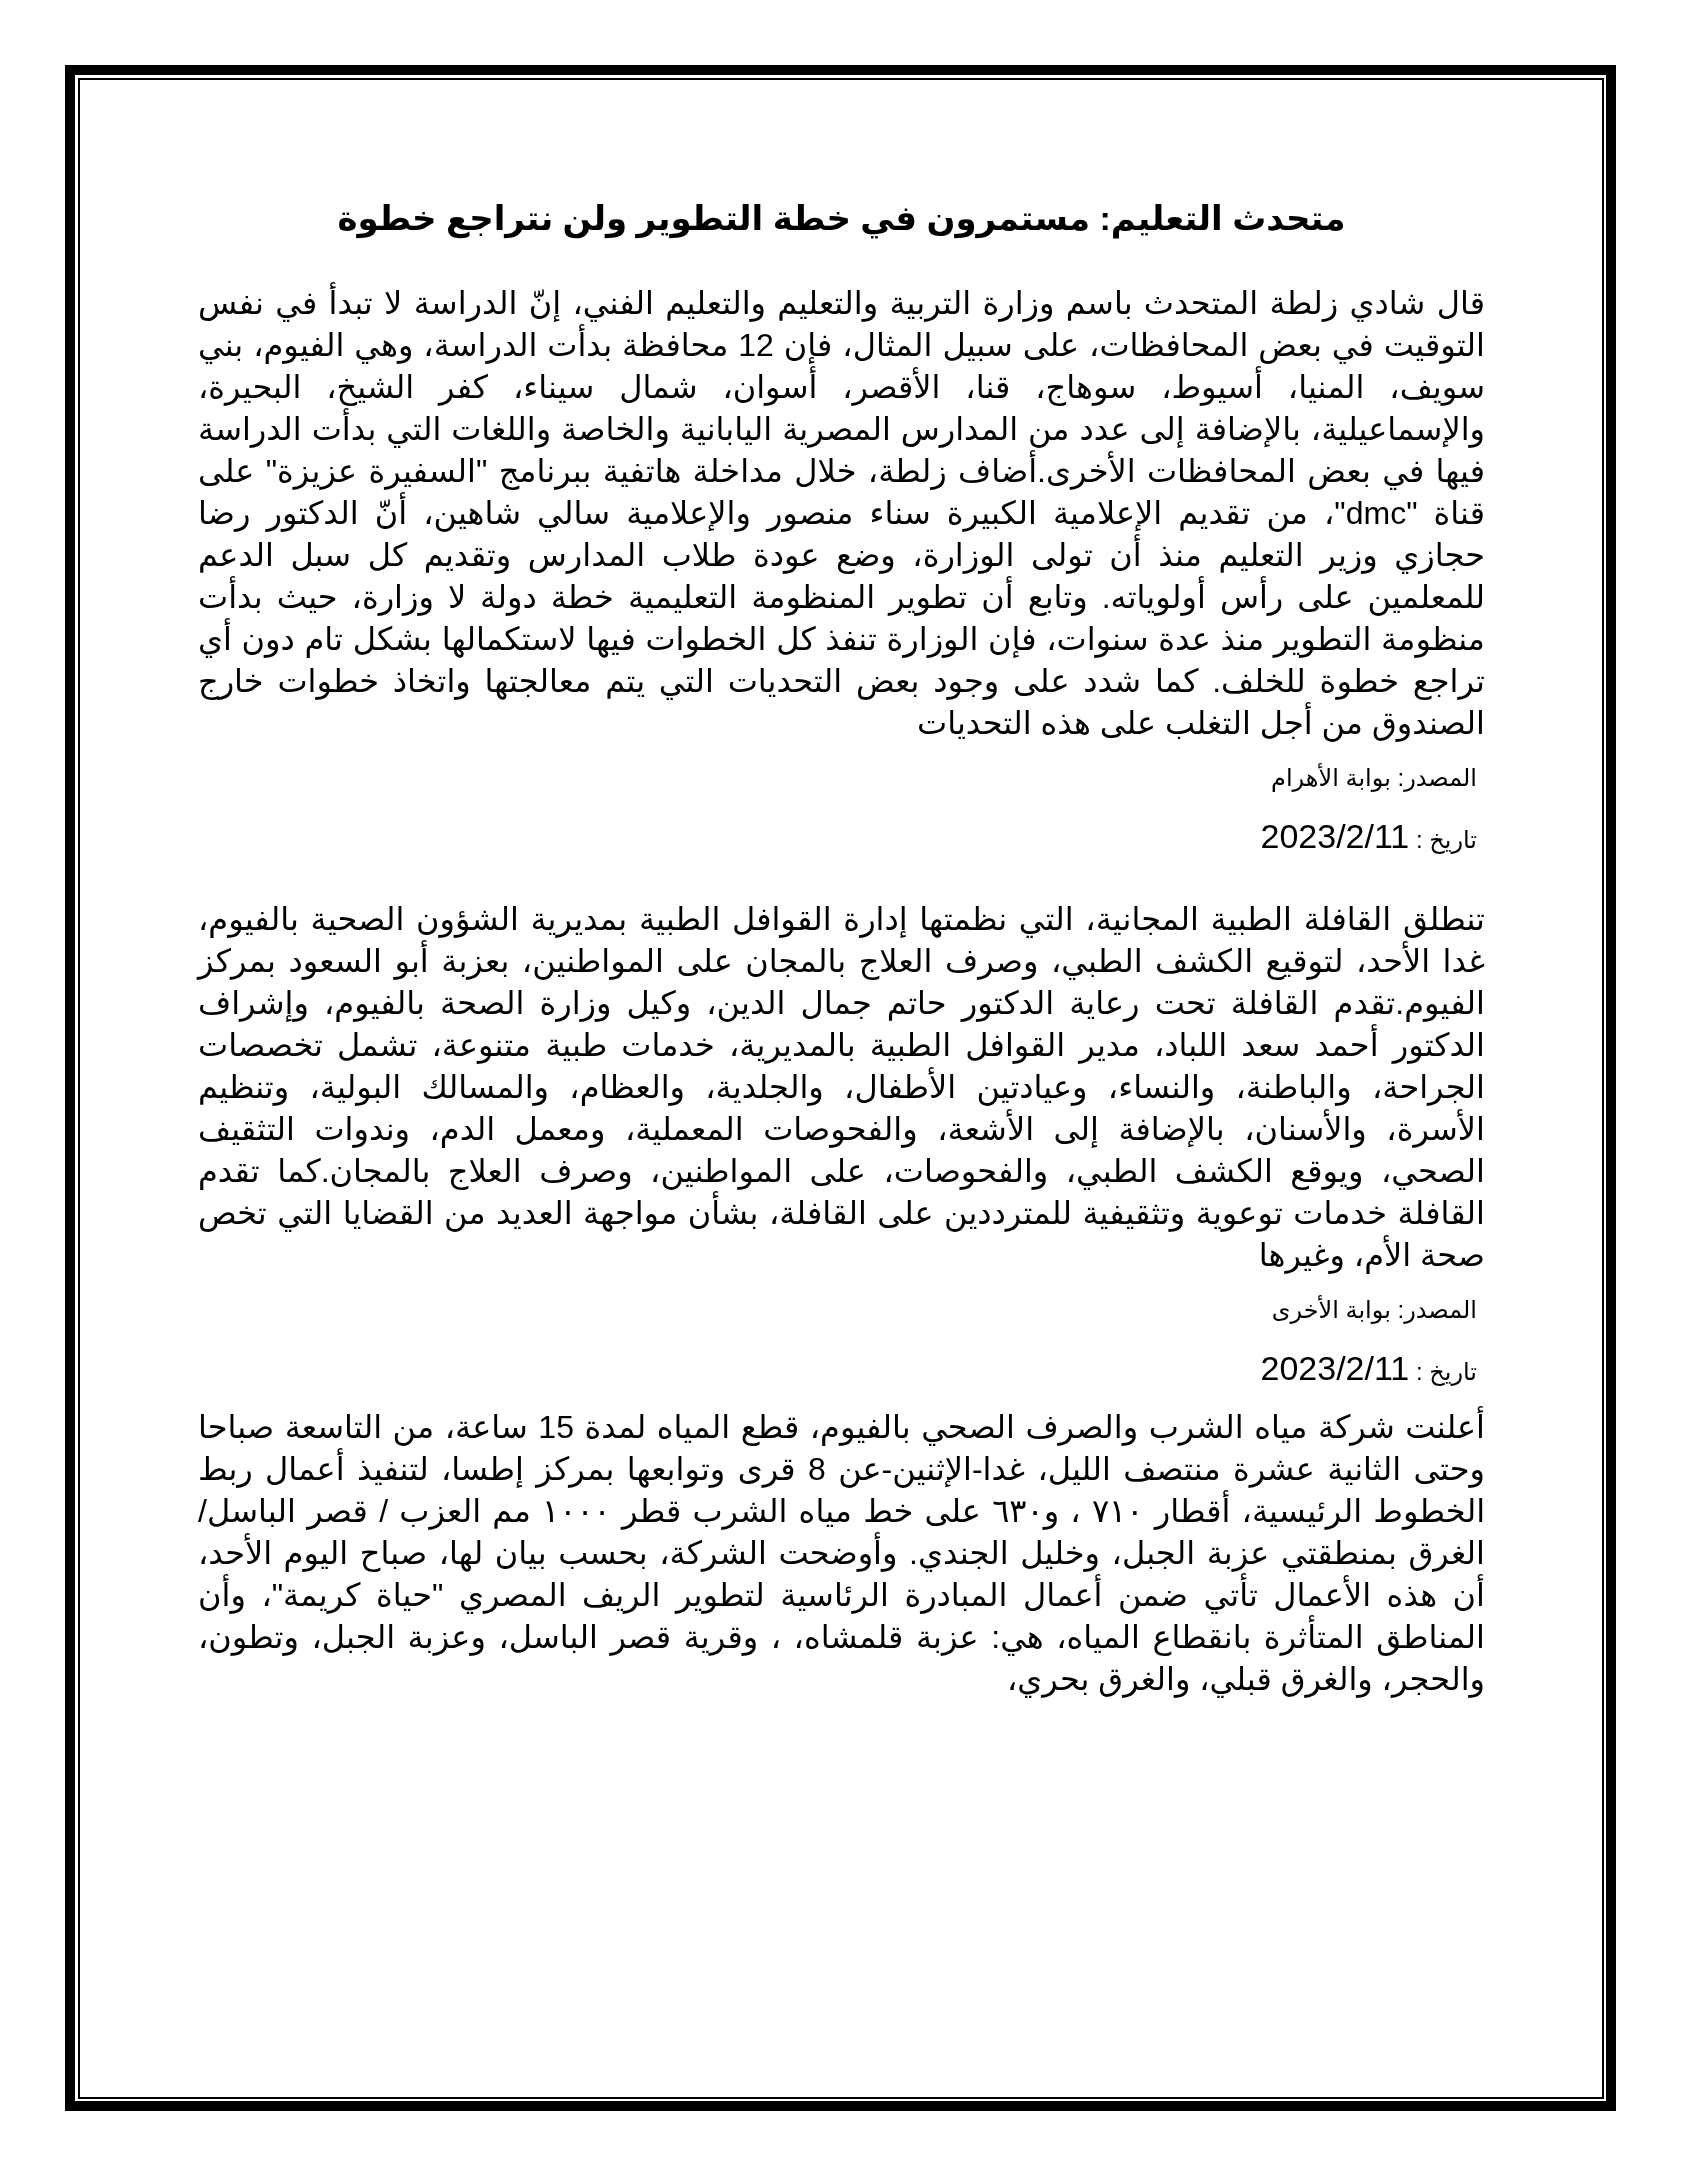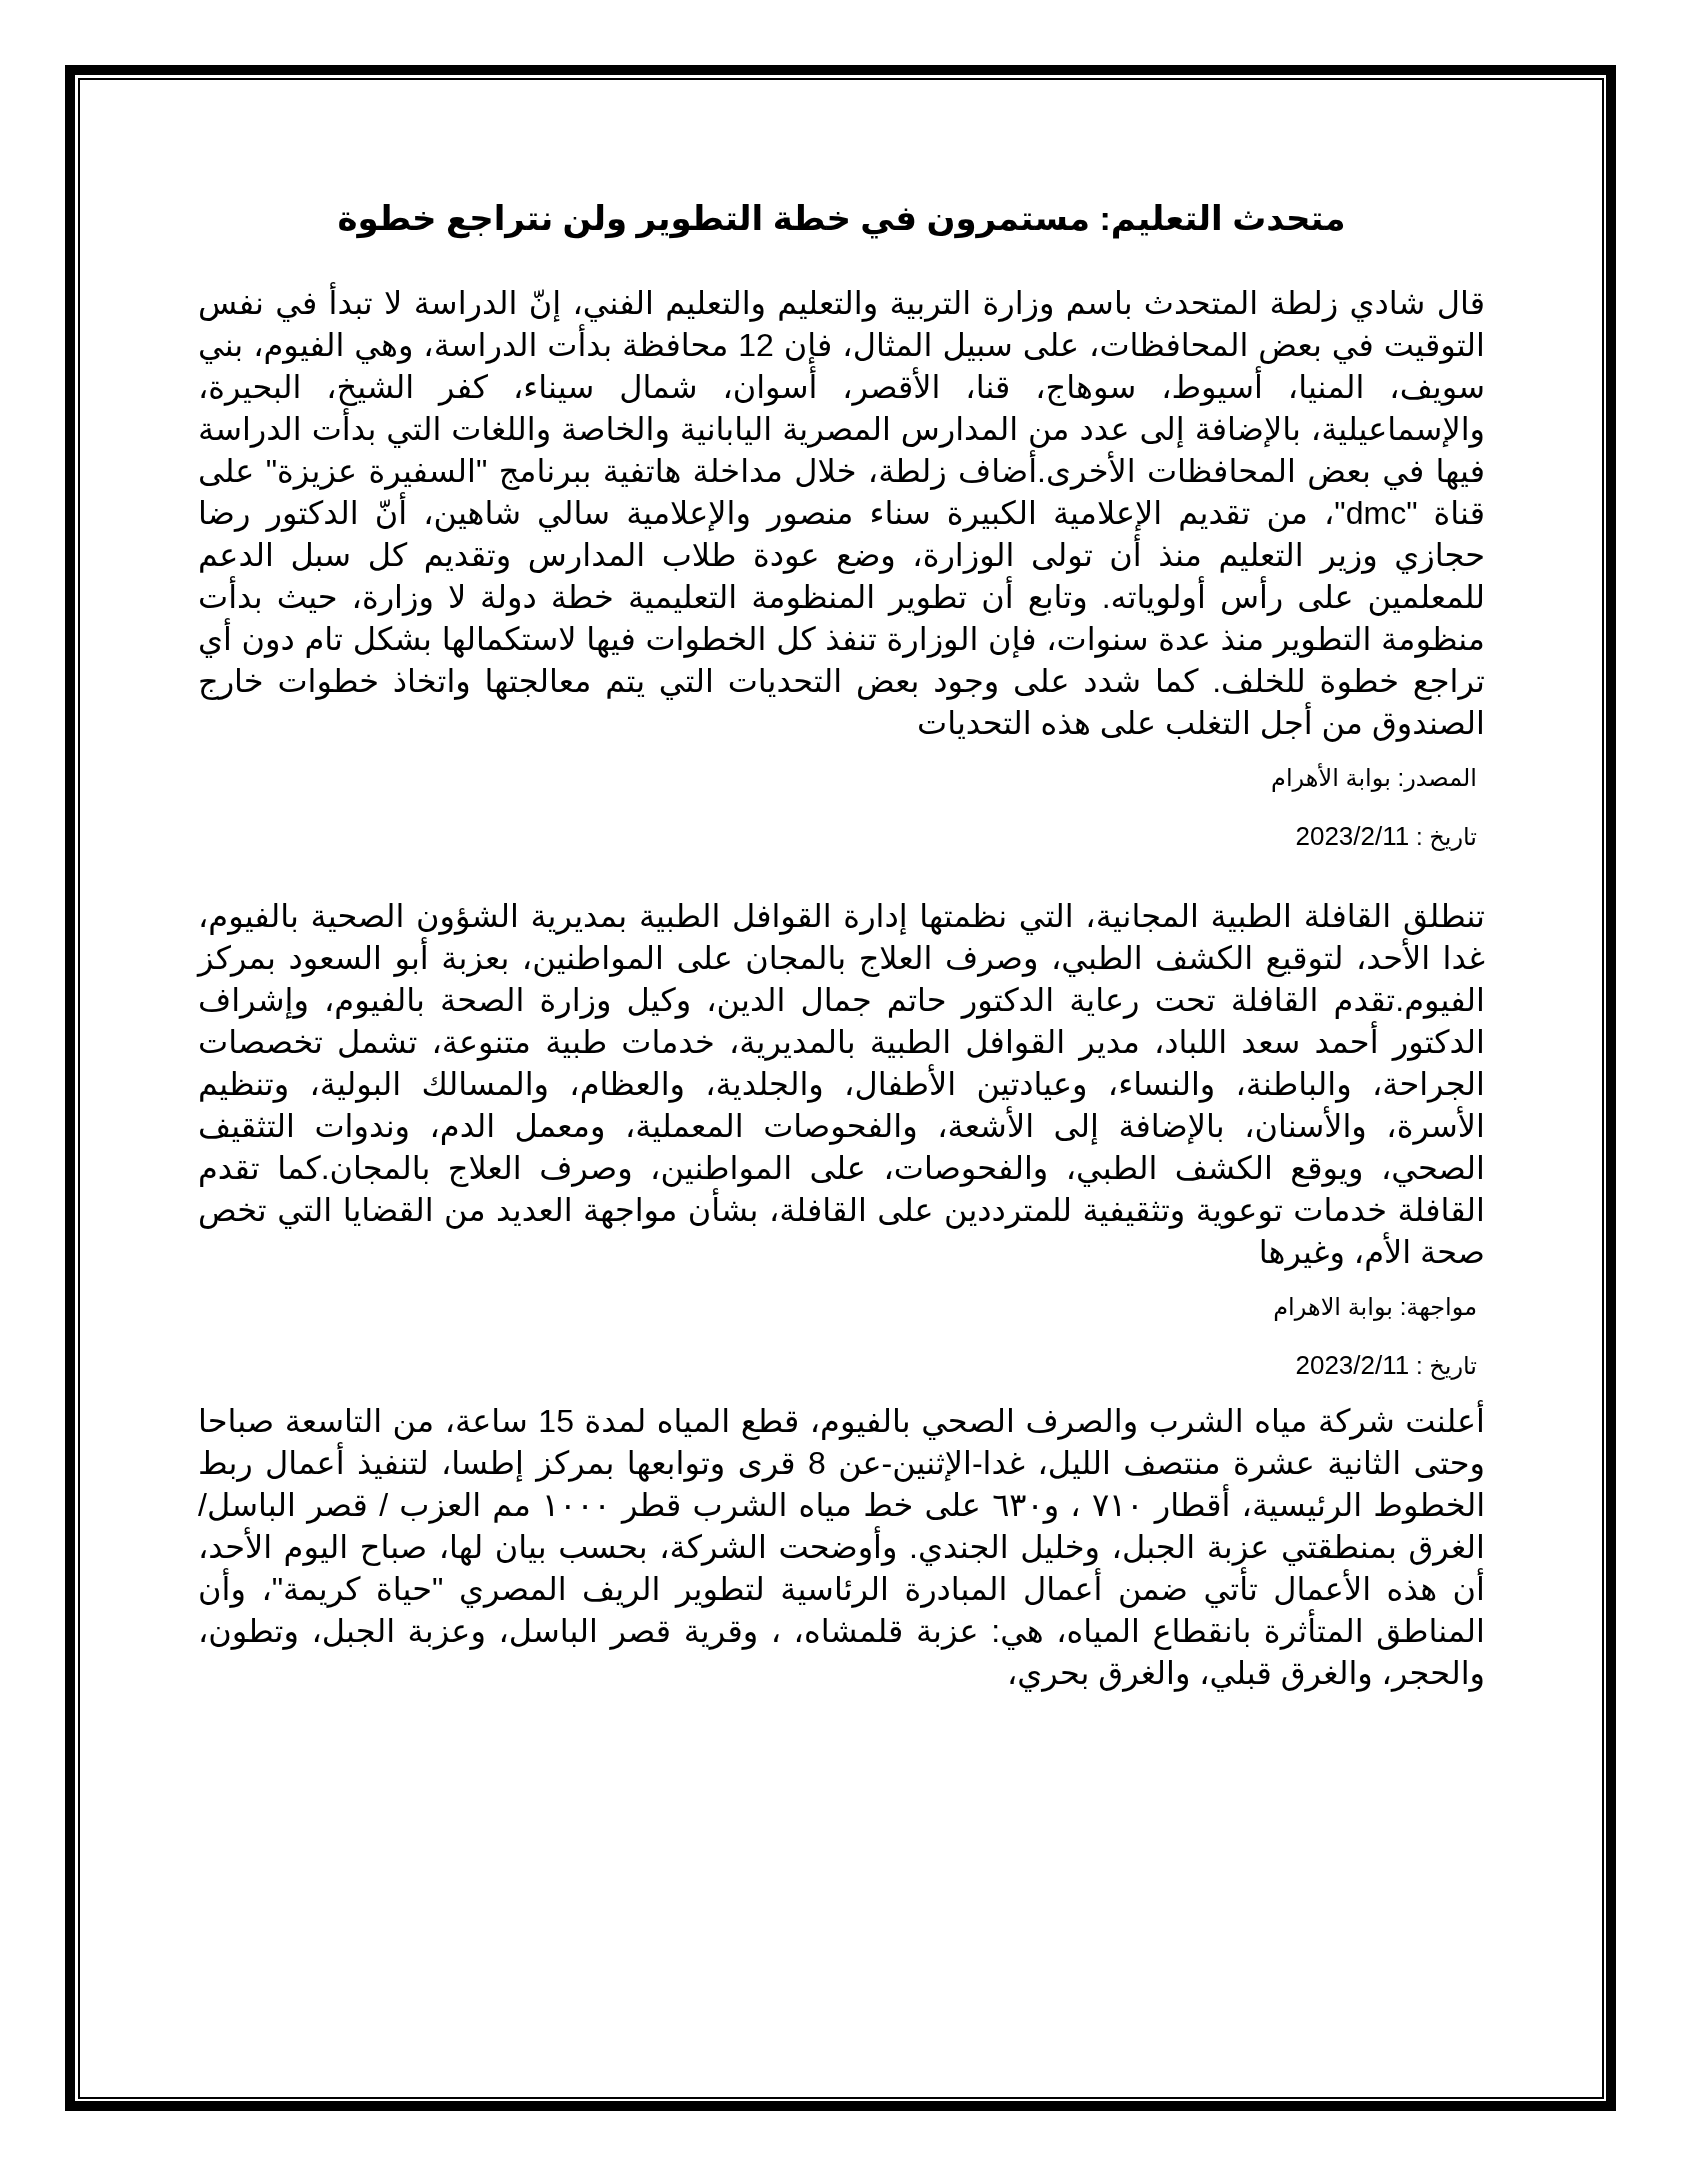--- a/index.html
+++ b/index.html
@@ -62,21 +62,21 @@
       line-height: 40px;
       margin: 8px;
     }
     .date-line {
       direction: rtl;
       unicode-bidi: embed;
     }
     .date-value {
       direction: ltr;
       unicode-bidi: isolate;
-      font-size: 26px;
+      font-size: 34px;
     }
     
     #article-1 .article-title { margin-top: 0; }
     #article-1 .article-body { margin-top: 40px; }
     #article-1 .source-line { margin-top: 14px; }
     #article-1 .date-line { margin-top: 18px; }
     
     #article-2 { margin-top: 12px; }
     #article-2 .article-body { margin-top: 38px; }
     #article-2 .source-line { margin-top: 14px; }
@@ -98,21 +98,21 @@
     <p class="article-body">قال شادي زلطة المتحدث باسم وزارة التربية والتعليم والتعليم الفني، إنّ الدراسة لا تبدأ في نفس التوقيت في بعض المحافظات، على سبيل المثال، فإن 12 محافظة بدأت الدراسة، وهي الفيوم، بني سويف، المنيا، أسيوط، سوهاج، قنا، الأقصر، أسوان، شمال سيناء، كفر الشيخ، البحيرة، والإسماعيلية، بالإضافة إلى عدد من المدارس المصرية اليابانية والخاصة واللغات التي بدأت الدراسة فيها في بعض المحافظات الأخرى.أضاف زلطة، خلال مداخلة هاتفية ببرنامج "السفيرة عزيزة" على قناة "dmc"، من تقديم الإعلامية الكبيرة سناء منصور والإعلامية سالي شاهين، أنّ الدكتور رضا حجازي وزير التعليم منذ أن تولى الوزارة، وضع عودة طلاب المدارس وتقديم كل سبل الدعم للمعلمين على رأس أولوياته. وتابع أن تطوير المنظومة التعليمية خطة دولة لا وزارة، حيث بدأت منظومة التطوير منذ عدة سنوات، فإن الوزارة تنفذ كل الخطوات فيها لاستكمالها بشكل تام دون أي تراجع خطوة للخلف. كما شدد على وجود بعض التحديات التي يتم معالجتها واتخاذ خطوات خارج الصندوق من أجل التغلب على هذه التحديات</p>
     <p class="meta-line source-line">المصدر: بوابة الأهرام</p>
     <p class="meta-line date-line">
       <span>تاريخ :</span>
       <span class="date-value">2023/2/11</span>
     </p>
   </section>
 
   <section id="article-2">
     <p class="article-body">تنطلق القافلة الطبية المجانية، التي نظمتها إدارة القوافل الطبية بمديرية الشؤون الصحية بالفيوم، غدا الأحد، لتوقيع الكشف الطبي، وصرف العلاج بالمجان على المواطنين، بعزبة أبو السعود بمركز الفيوم.تقدم القافلة تحت رعاية الدكتور حاتم جمال الدين، وكيل وزارة الصحة بالفيوم، وإشراف الدكتور أحمد سعد اللباد، مدير القوافل الطبية بالمديرية، خدمات طبية متنوعة، تشمل تخصصات الجراحة، والباطنة، والنساء، وعيادتين الأطفال، والجلدية، والعظام، والمسالك البولية، وتنظيم الأسرة، والأسنان، بالإضافة إلى الأشعة، والفحوصات المعملية، ومعمل الدم، وندوات التثقيف الصحي، ويوقع الكشف الطبي، والفحوصات، على المواطنين، وصرف العلاج بالمجان.كما تقدم القافلة خدمات توعوية وتثقيفية للمترددين على القافلة، بشأن مواجهة العديد من القضايا التي تخص صحة الأم، وغيرها</p>
-    <p class="meta-line source-line">مواجهة: بوابة الاهرام</p>
+    <p class="meta-line source-line">المصدر: بوابة الأخرى</p>
     <p class="meta-line date-line">
       <span>تاريخ :</span>
       <span class="date-value">2023/2/11</span>
     </p>
   </section>
 
   <section id="article-3">
     <p class="article-body">أعلنت شركة مياه الشرب والصرف الصحي بالفيوم، قطع المياه لمدة 15 ساعة، من التاسعة صباحا وحتى الثانية عشرة منتصف الليل، غدا-الإثنين-عن 8 قرى وتوابعها بمركز إطسا، لتنفيذ أعمال ربط الخطوط الرئيسية، أقطار ٧١٠ ، و٦٣٠ على خط مياه الشرب قطر ١٠٠٠ مم العزب / قصر الباسل/ الغرق بمنطقتي عزبة الجبل، وخليل الجندي. وأوضحت الشركة، بحسب بيان لها، صباح اليوم الأحد، أن هذه الأعمال تأتي ضمن أعمال المبادرة الرئاسية لتطوير الريف المصري "حياة كريمة"، وأن المناطق المتأثرة بانقطاع المياه، هي: عزبة قلمشاه، ، وقرية قصر الباسل، وعزبة الجبل، وتطون، والحجر، والغرق قبلي، والغرق بحري،</p>
   </section>
 

